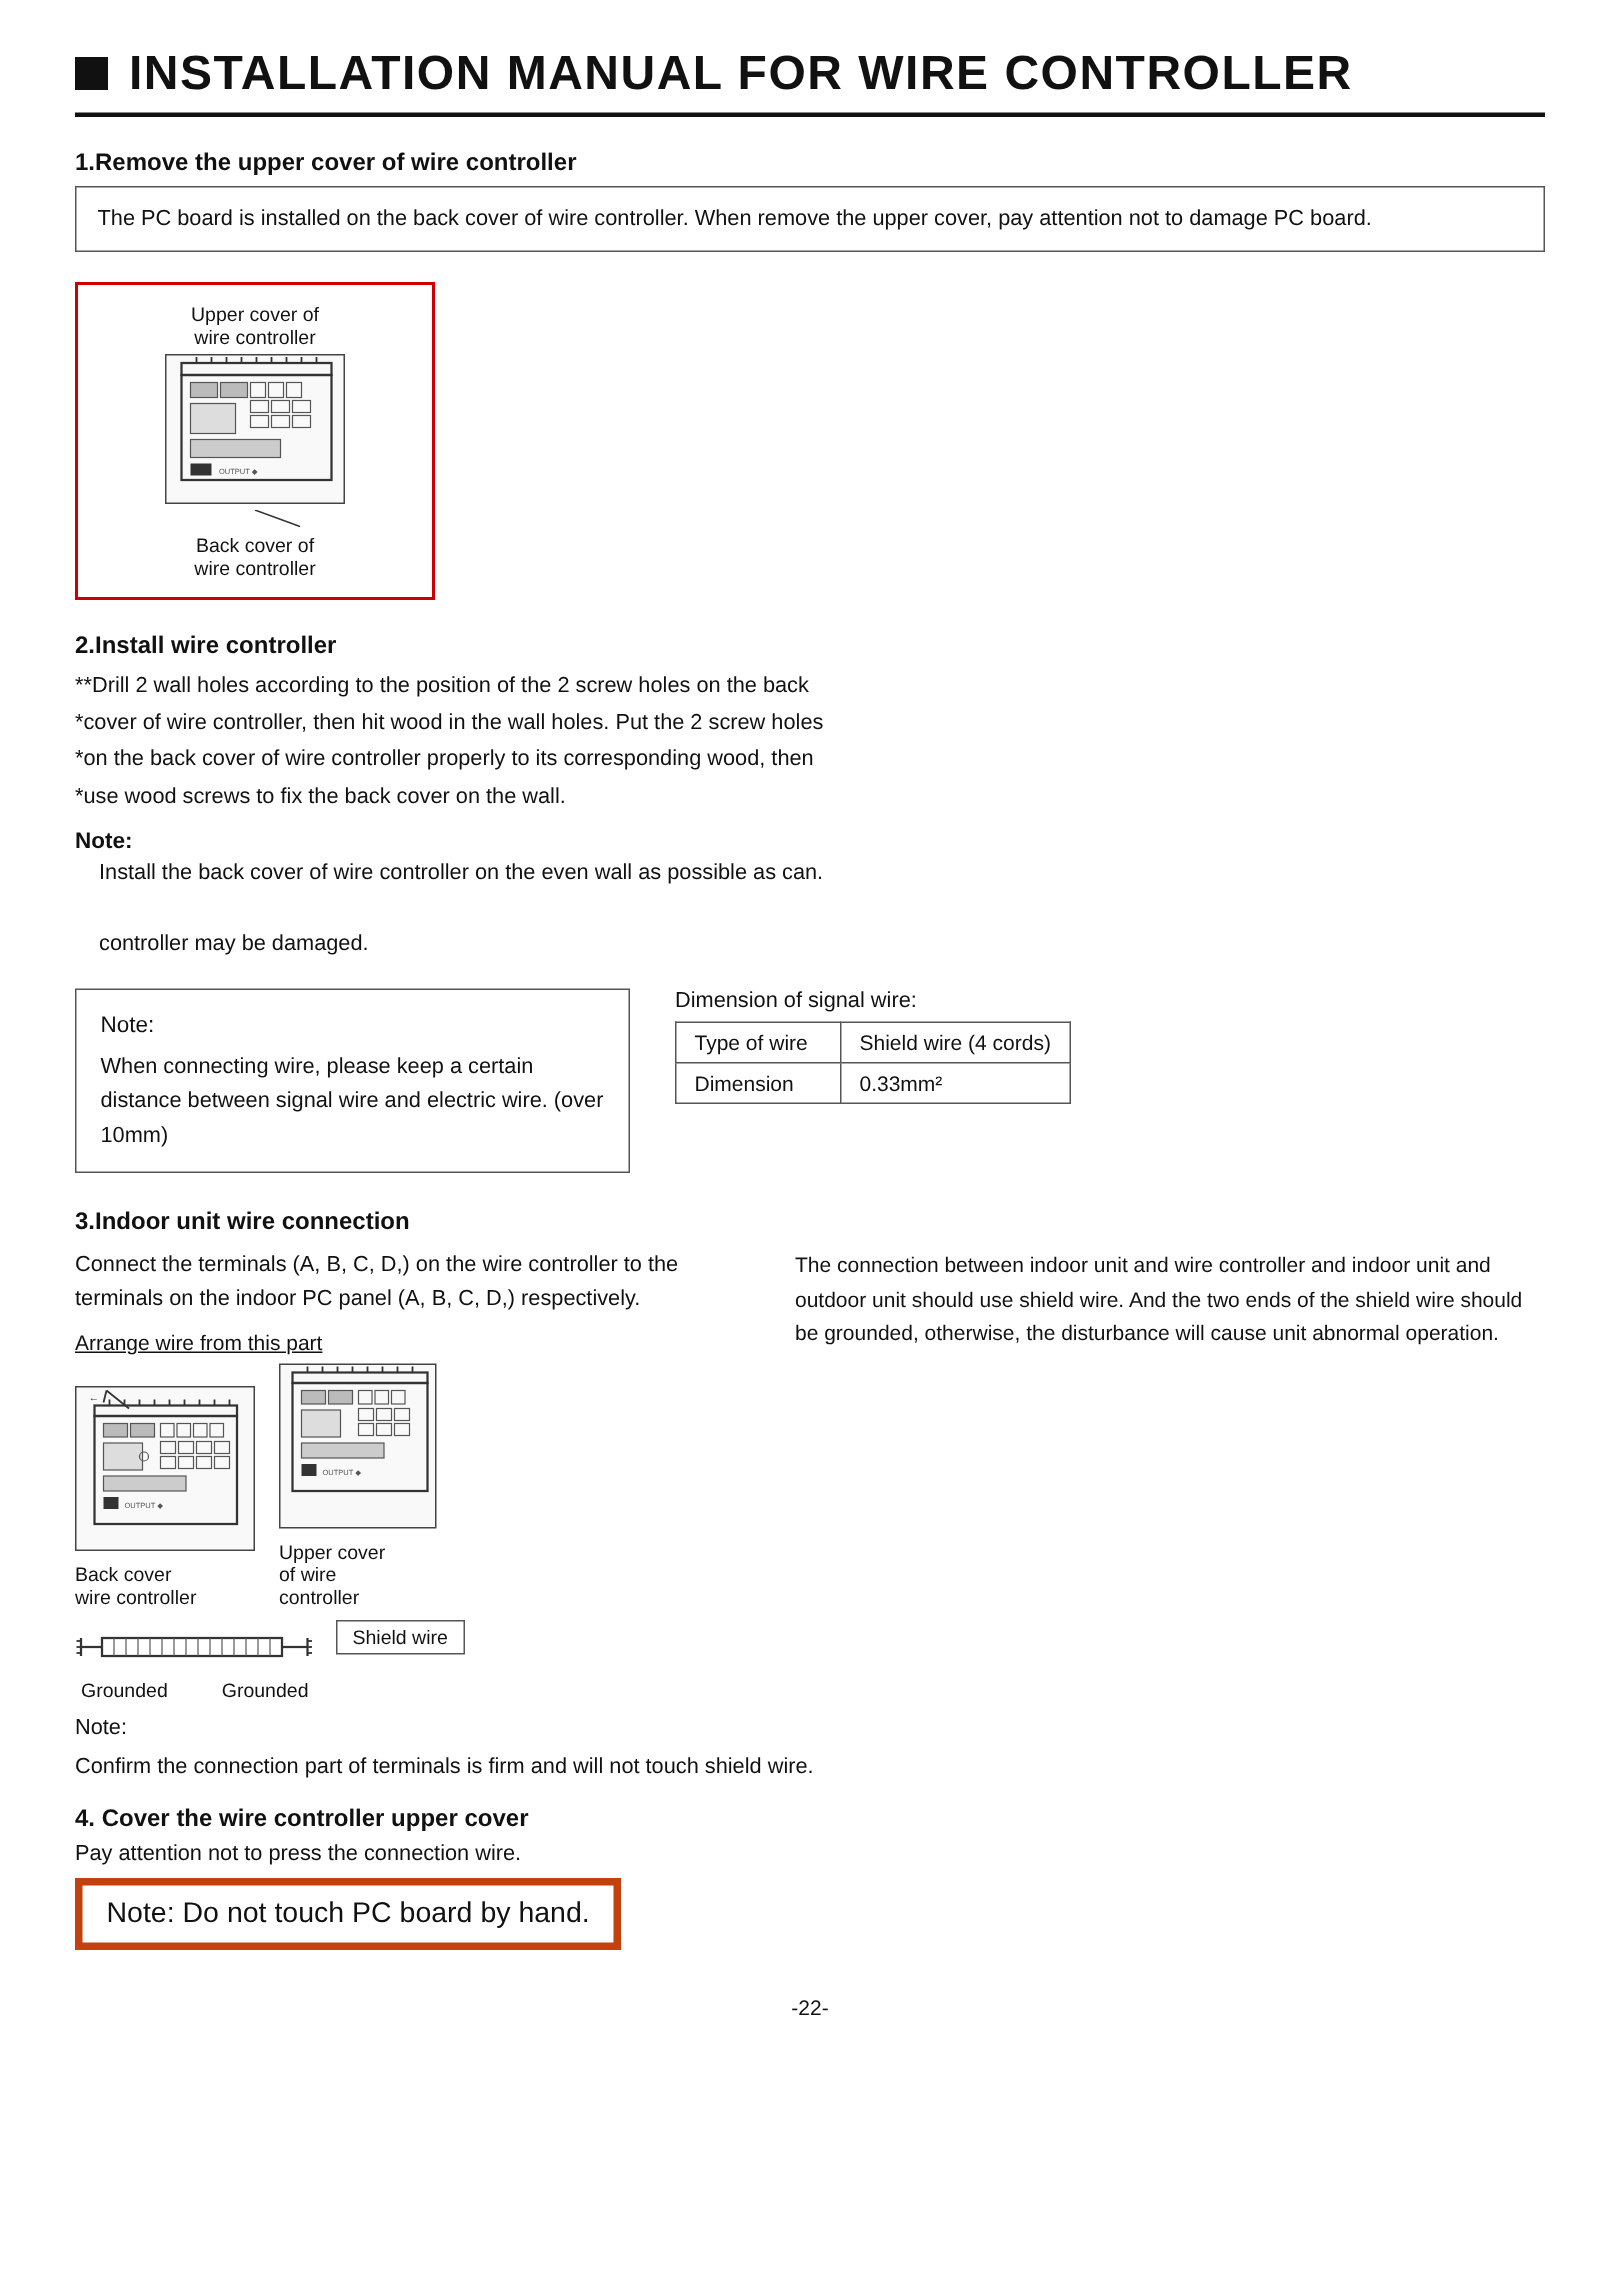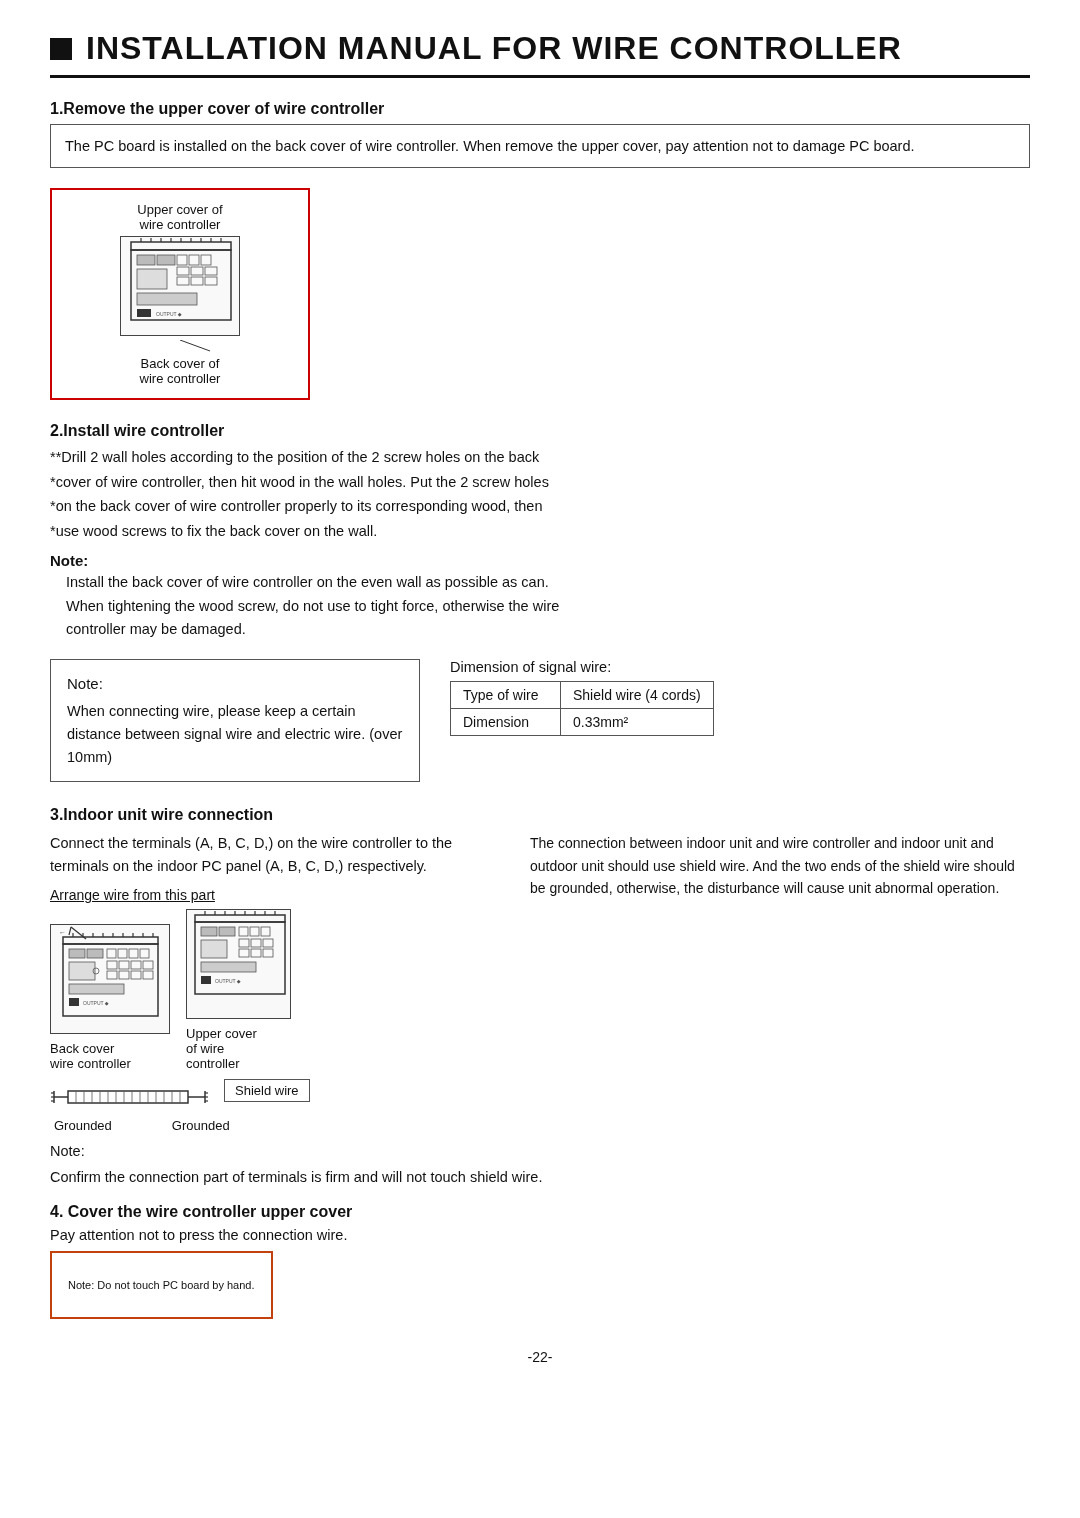--- a/index.html
+++ b/index.html
@@ -55,21 +55,21 @@
     .section1-box {
       border: 1px solid #555;
       padding: 10px 14px;
       font-size: 14.5px;
       line-height: 1.55;
       margin-top: 6px;
     }
     .section1-right {
       border: 2px solid #c00;
       padding: 12px 14px;
-      width: 260px;
+      width: 240px;
       flex-shrink: 0;
       font-size: 13px;
     }
     .section1-diagram {
       display: flex;
       flex-direction: column;
       align-items: center;
     }
     .diagram-label-top {
       font-size: 13px;
@@ -207,24 +207,24 @@
 
     
     .section4 {
       margin-top: 6px;
     }
     .section4 p {
       font-size: 14.5px;
       margin-bottom: 8px;
     }
     .dotted-note-box {
-      border: 2px solid #c2410c;
-      padding: 26px 16px;
+      border: 5px solid #c2410c;
+      padding: 8px 16px;
       display: inline-block;
-      font-size: 11px;
+      font-size: 19px;
     }
 
     
     .page-number {
       text-align: center;
       margin-top: 30px;
       font-size: 14px;
     }
   </style>
 </head>
@@ -290,21 +290,21 @@
 
 <div class="section2">
   <div class="section-heading">2.Install wire controller</div>
   <p><span>**Drill 2 wall holes according to the position of the 2 screw holes on the back</span></p>
   <p><span>*cover of wire controller, then hit wood in the wall holes. Put the 2 screw holes</span></p>
   <p><span>*on the back cover of wire controller properly to its corresponding wood, then</span></p>
   <p><span>*use wood screws to fix the back cover on the wall.</span></p>
   <div class="note-label">Note:</div>
   <div class="note-text">
     <span>Install the back cover of wire controller on the even wall as possible as can.</span><br>
-    <span>When tightening the wood screw, do not use to tight force, otherwise the wire</span><br>
+    <br>
     <span>controller may be damaged.</span>
   </div>
 </div>
 
 <div class="middle-row">
   <div class="note-box">
     <div class="note-title">Note:</div>
     <span>When connecting wire, please keep a certain distance between signal wire and electric wire. (over 10mm)</span>
   </div>
   <div class="dimension-area">
@@ -444,21 +444,21 @@
             <line x1="155" y1="12" x2="155" y2="24" stroke="#333" stroke-width="1.5"></line>
             <line x1="155" y1="14" x2="158" y2="14" stroke="#333" stroke-width="1.2"></line>
             <line x1="155" y1="18" x2="158" y2="18" stroke="#333" stroke-width="1.2"></line>
             <line x1="155" y1="22" x2="158" y2="22" stroke="#333" stroke-width="1.2"></line>
           </svg>
 
           <div style="border:1px solid #555; padding:3px 10px; font-size:13px;">
             <span>Shield wire</span>
           </div>
         </div>
-        <div style="display:flex; gap:60px; font-size:13px; padding-left:4px; margin-top:3px;align-items:flex-end;">
+        <div style="display:flex; gap:36px; font-size:13px; padding-left:4px; margin-top:3px;align-items:flex-end;">
           <span>Grounded</span>
           <span>Grounded</span>
         </div>
       </div>
     </div>
 
     <div class="section3-right">
       <p>The connection between indoor unit and wire controller and indoor unit and outdoor unit should use shield wire. And the two ends of the shield wire should be grounded, otherwise, the disturbance will cause unit abnormal operation.</p>
     </div>
   </div>

